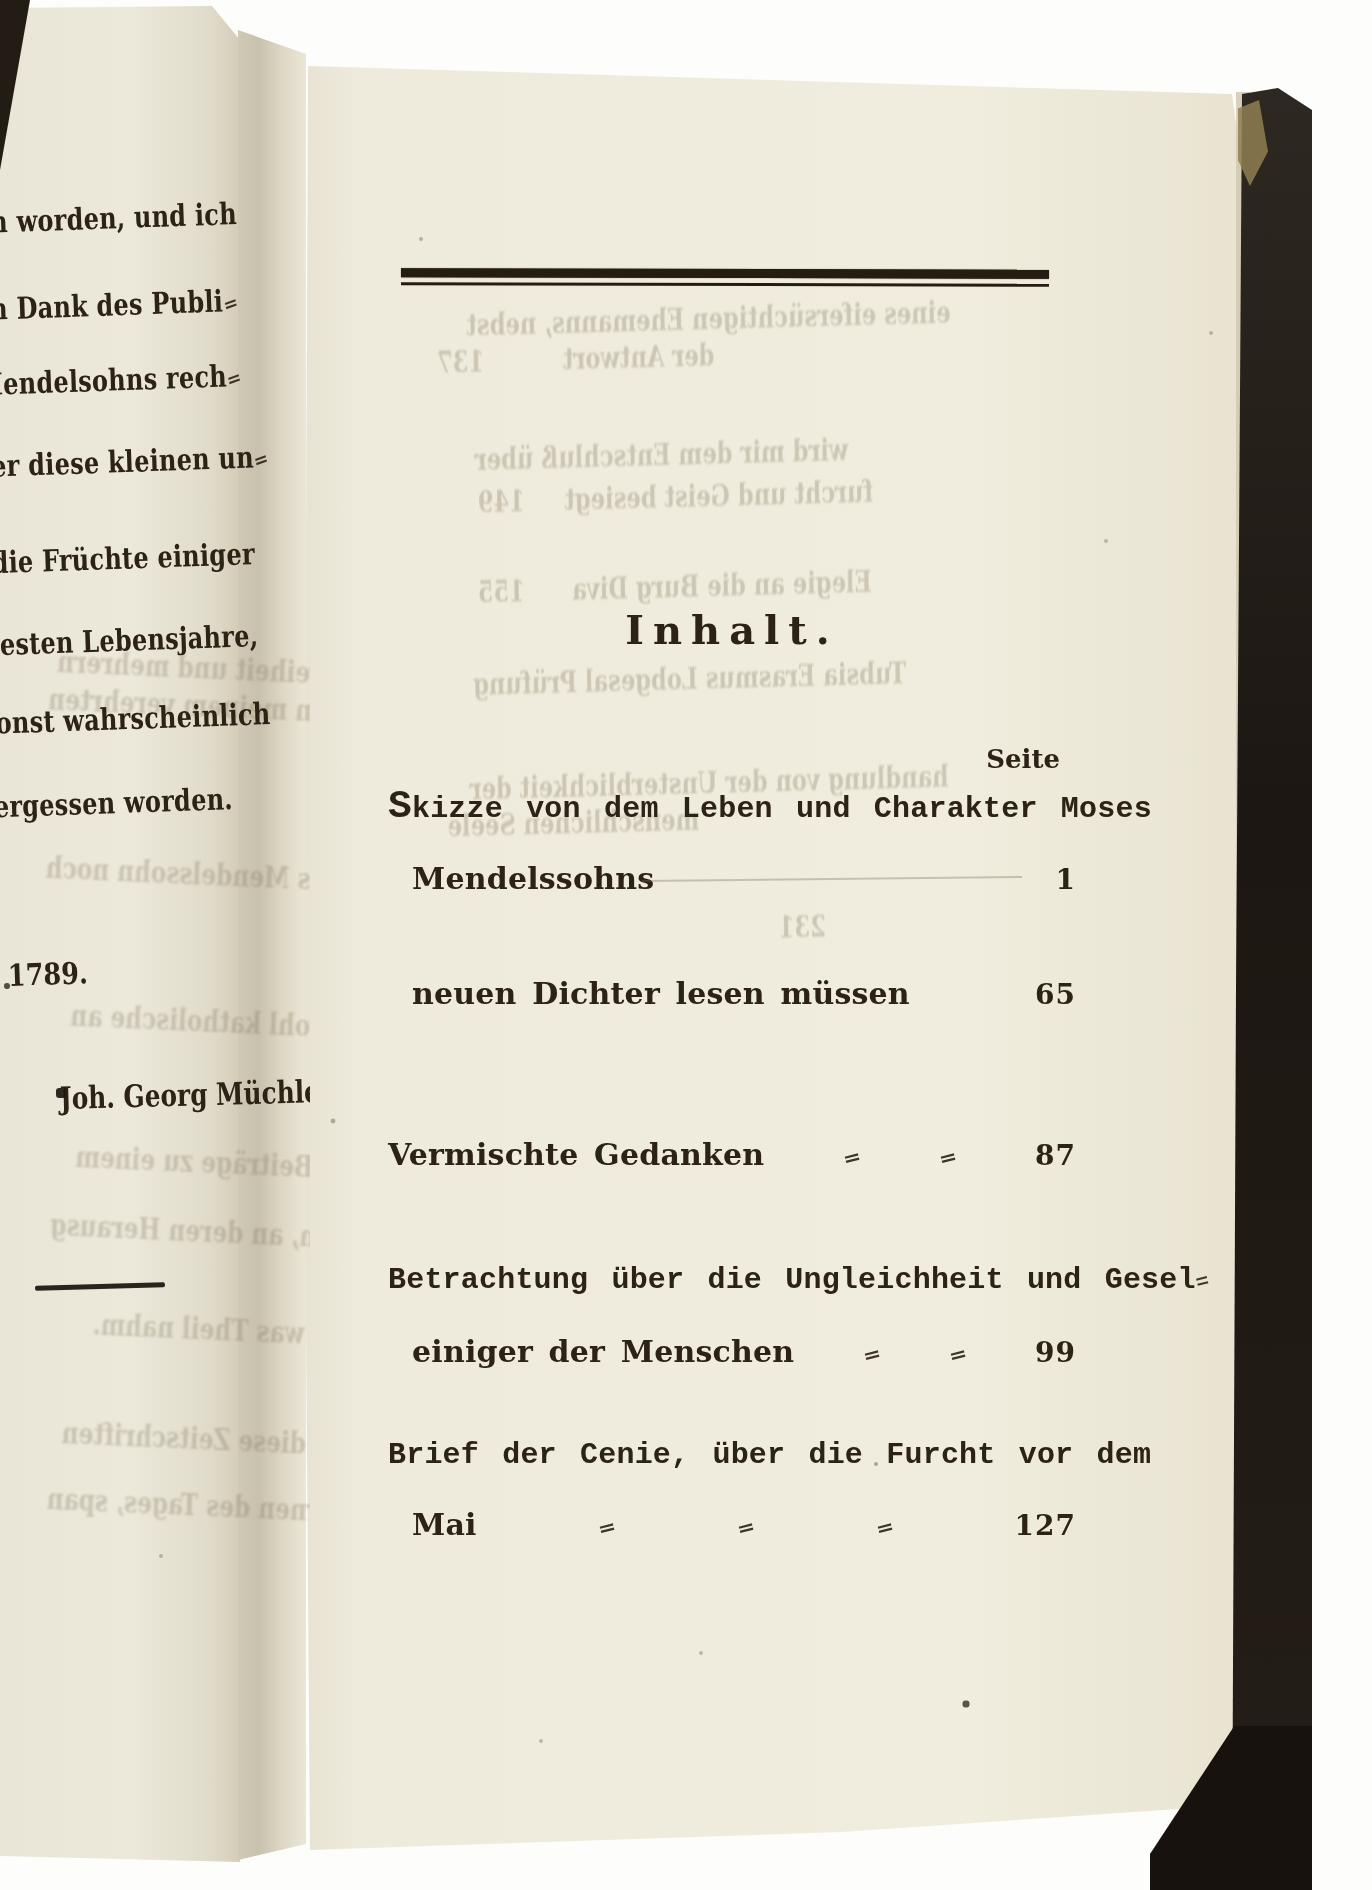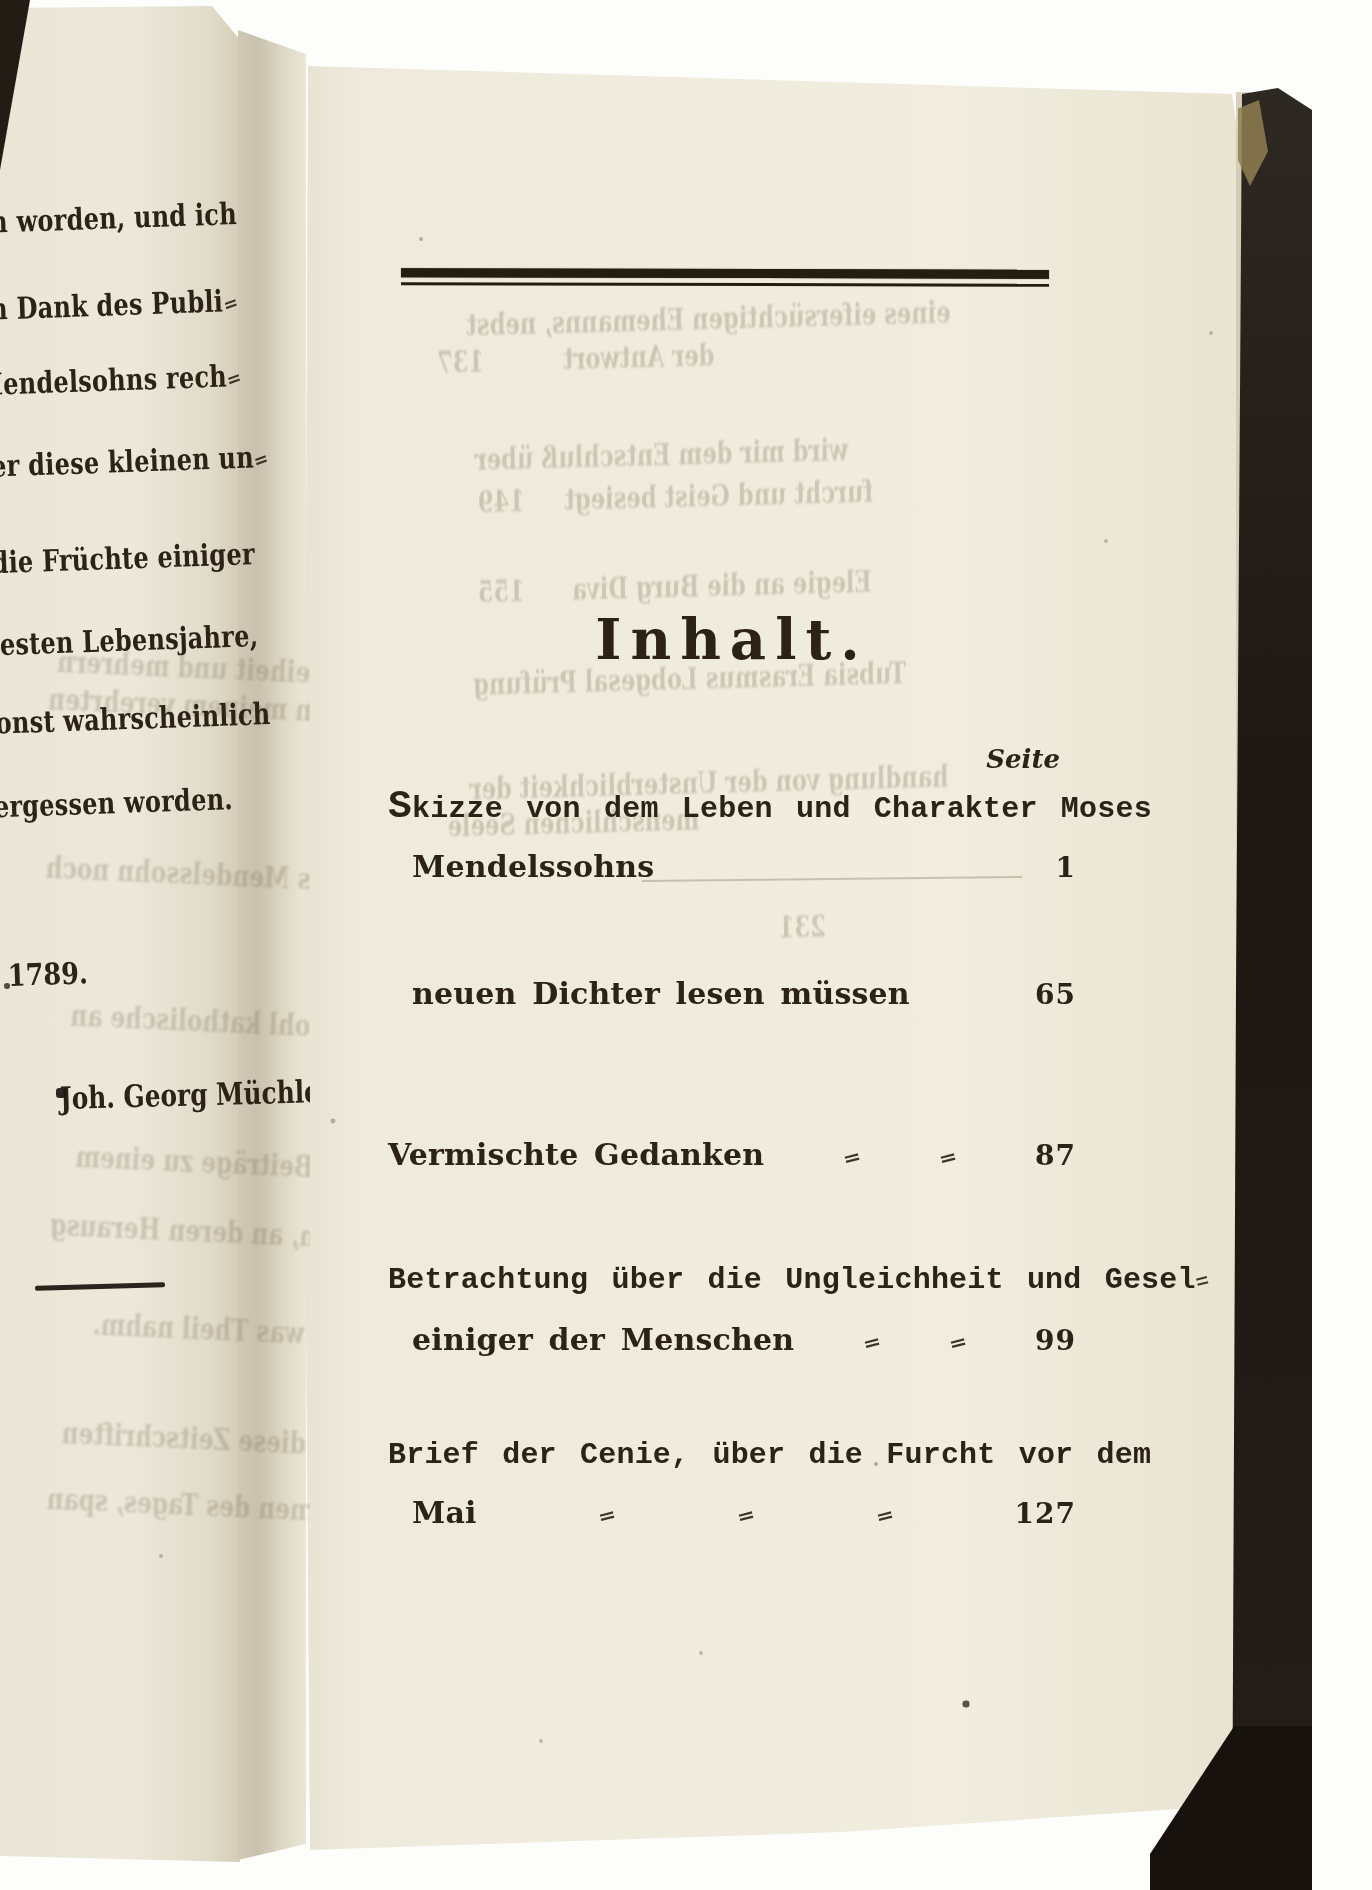--- a/index.html
+++ b/index.html
@@ -73,34 +73,34 @@
   #left-rule{
     position:absolute;left:35px;top:1284px;width:130px;height:5px;
     background:#2a241d;transform:rotate(-1.5deg);border-radius:2px;
   }
   
   #double-rule{position:absolute;left:99px;top:219px;width:648px;height:18px;transform:rotate(.15deg);}
   #double-rule::before{content:"";position:absolute;left:0;top:0;width:100%;height:9px;background:#251d12;box-shadow:0 0 1px #251d12;}
   #double-rule::after{content:"";position:absolute;left:0;top:14px;width:100%;height:3px;background:#251d12;}
   #toc-heading{
     position:absolute;left:86px;top:556px;width:688px;text-align:center;
-    font-size:56px;letter-spacing:9px;color:var(--ink,#2c2215);
+    font-size:40px;letter-spacing:9px;color:var(--ink,#2c2215);
   }
   #seite-label{
     position:absolute;left:86px;top:694px;width:688px;text-align:right;padding-right:16px;
-    box-sizing:border-box;font-size:26px;color:var(--ink,#2c2215);font-style:italic;
+    box-sizing:border-box;font-size:26px;color:var(--ink,#2c2215);
   }
   .entry{position:absolute;left:86px;width:688px;color:var(--ink,#2c2215);}
   #toc-entries .entry:nth-child(1){top:735px;}
   #toc-entries .entry:nth-child(2){top:922px;}
   #toc-entries .entry:nth-child(3){top:1083px;}
   #toc-entries .entry:nth-child(4){top:1208px;}
   #toc-entries .entry:nth-child(5){top:1383px;}
   .line{line-height:44px;font-size:30px;word-spacing:5px;letter-spacing:.2px;white-space:nowrap;}
-  .line + .line{margin-top:14px;}
+  .line + .line{margin-top:26px;}
   .line.row{display:flex;justify-content:space-between;align-items:baseline;white-space:normal;}
   .line.indent{padding-left:24px;}
   .line:not(.row) .t{display:block;font-family:Liberation Mono, monospace;}
   #toc-entries .entry:nth-child(1) .line:not(.row) .t::first-letter{font-size:1.32em;}
   .sep{
     display:inline-block;transform:rotate(-14deg) scaleY(.9);
     font-size:.72em;letter-spacing:-1px;opacity:.9;
   }
   .pg{font-size:28px;letter-spacing:1px;}
   #scratch-line{

